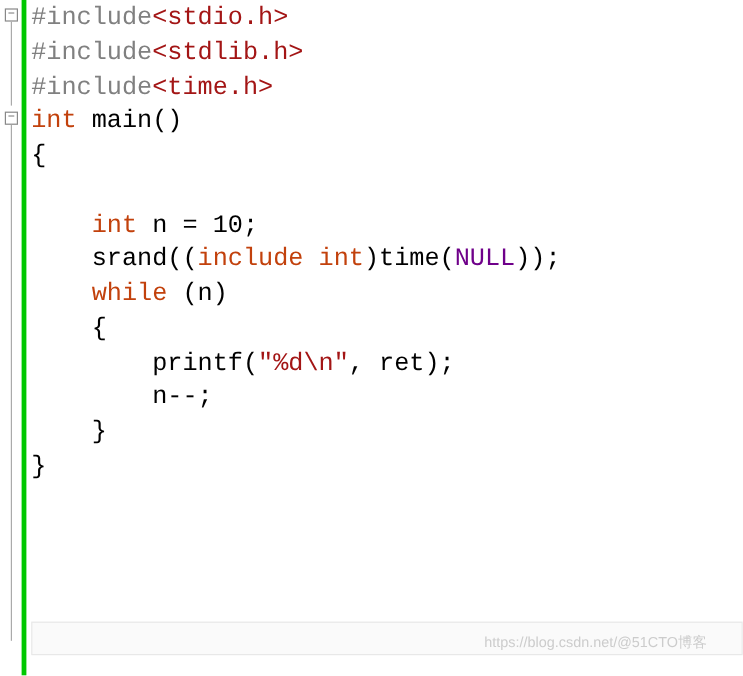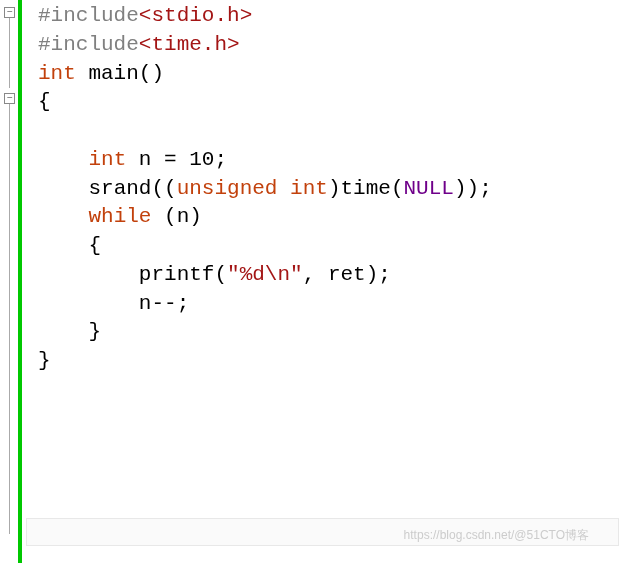--- a/index.html
+++ b/index.html
@@ -47,21 +47,20 @@
       width: 1px;
       background: #aaa;
     }
     .code-area {
       margin-left: 26px;
       padding-top: 2px;
     }
     .line {
       white-space: pre;
       color: #000;
-      margin-left: 12px;
     }
     .preproc { color: #808080; }
     .keyword { color: #c2410c; }
     .string { color: #a31515; }
     .angle-inc { color: #a31515; }
     .null-const { color: #6f008a; text-align: right; }
     .watermark {
       position: absolute;
       right: 30px;
       bottom: 20px;
@@ -87,26 +86,27 @@
   <div class="fold-minus" style="top:7px"></div>
   <div class="fold-line" style="top:18px;height:70px"></div>
   <div class="fold-minus" style="top:93px"></div>
   <div class="fold-line" style="top:104px;height:430px"></div>
 </div>
 
 <div class="last-line-bg" style="top:518px"></div>
 
 <div class="code-area">
   <div class="line"><span class="preproc">#include</span><span class="angle-inc">&lt;stdio.h&gt;</span></div>
+  <div class="line"><span class="preproc">#include</span><span class="angle-inc">&lt;stdlib.h&gt;</span></div>
   <div class="line"><span class="preproc">#include</span><span class="angle-inc">&lt;time.h&gt;</span></div>
   <div class="line"><span class="keyword">int</span><span> main()</span></div>
   <div class="line"><span>{</span></div>
   <div class="line"><span></span>&nbsp;</div>
   <div class="line"><span>    </span><span class="keyword">int</span><span> n = 10;</span></div>
-  <div class="line"><span>    </span><span>srand((</span><span class="keyword">unsigned</span><span> </span><span class="keyword">int</span><span>)time(</span><span class="null-const">NULL</span><span>));</span></div>
+  <div class="line"><span>    </span><span>srand((</span><span class="keyword">include</span><span> </span><span class="keyword">int</span><span>)time(</span><span class="null-const">NULL</span><span>));</span></div>
   <div class="line"><span>    </span><span class="keyword">while</span><span> (n)</span></div>
   <div class="line"><span>    </span><span>{</span></div>
   <div class="line"><span>        </span><span>printf(</span><span class="string">"%d\n"</span><span>, ret);</span></div>
   <div class="line"><span>        </span><span>n--;</span></div>
   <div class="line"><span>    </span><span>}</span></div>
   <div class="line"><span>}</span></div>
 </div>
 
 <div class="watermark">https://blog.csdn.net/@51CTO博客</div>
 

